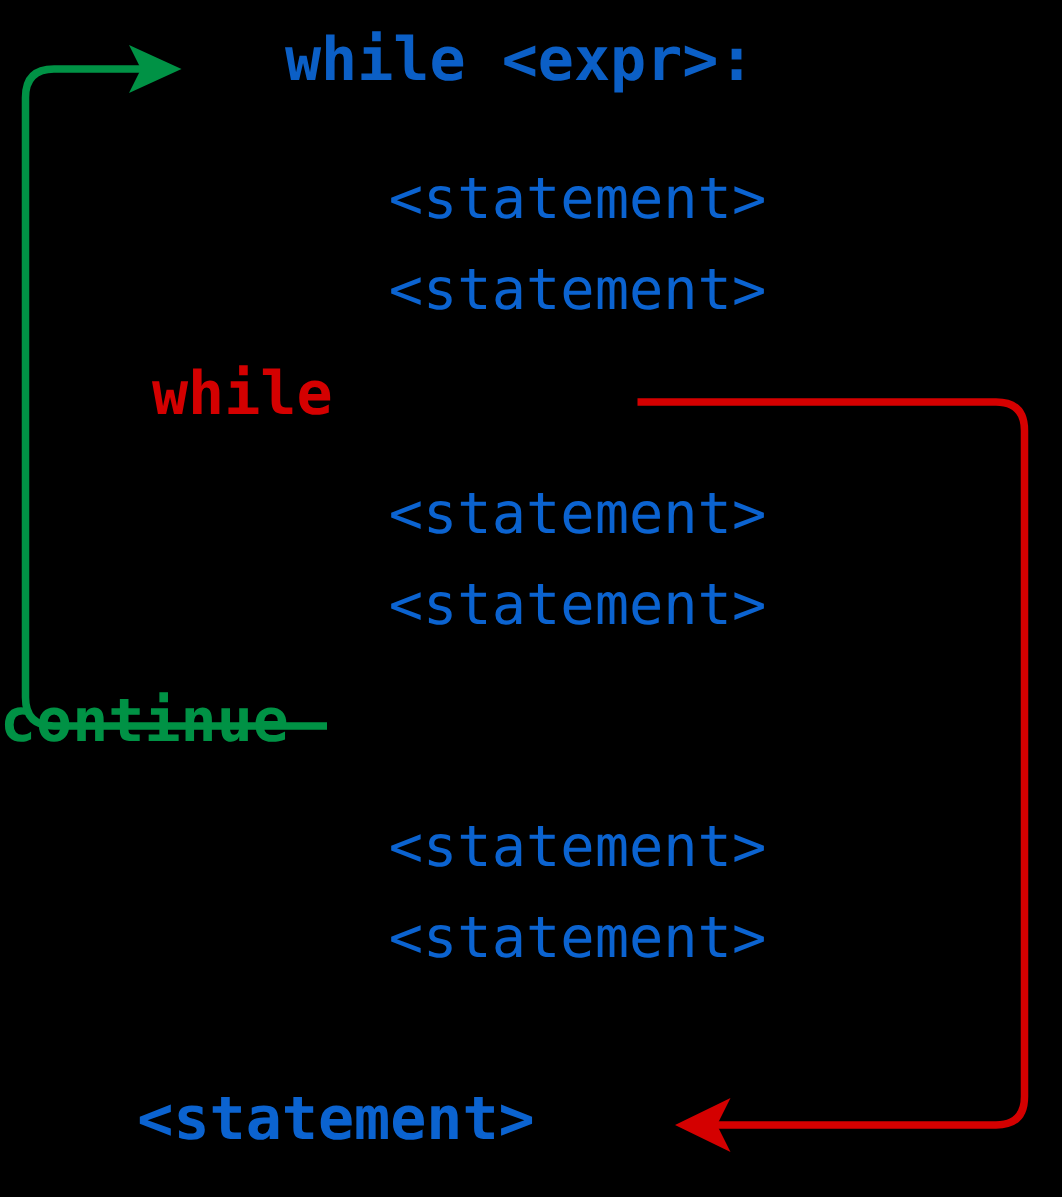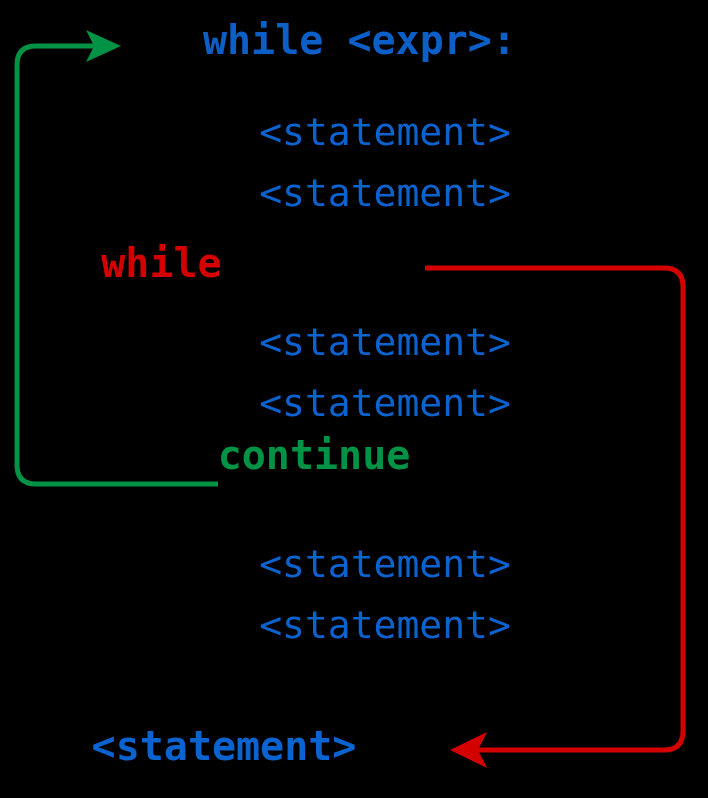--- a/index.html
+++ b/index.html
@@ -15,21 +15,21 @@
     overflow: hidden;
     font-family: "DejaVu Sans Mono", "Liberation Mono", monospace;
   }
   .code-line {
     position: absolute;
     white-space: pre;
     line-height: 1;
     letter-spacing: 0px;
   }
   .kw-while {
-    left: 17px; top: 20px;
+    left: 4px; top: 20px;
     width: 679px;
     text-align: center;
     font-size: 40px;
     font-weight: bold;
     color: #0b5fc6;
     padding-left: 6px;
     box-sizing: border-box;
   }
   .stmt {
     left: 0;
@@ -51,23 +51,23 @@
     left: 0; top: 243px;
     width: 708px;
     text-align: center;
     font-size: 40px;
     font-weight: bold;
     color: #d40000;
     padding-right: 385px;
     box-sizing: border-box;
   }
   .kw-continue {
-    left: 0; top: 435px;
+    left: 0; top: 461px;
     width: 708px;
-    text-align: center;
+    text-align: left;
     font-size: 40px;
     font-weight: bold;
     color: #009245;
     padding-right: 80px;
     box-sizing: border-box;
   }
   .stmt-final {
     left: 0; top: 726px;
     width: 708px;
     text-align: center;

